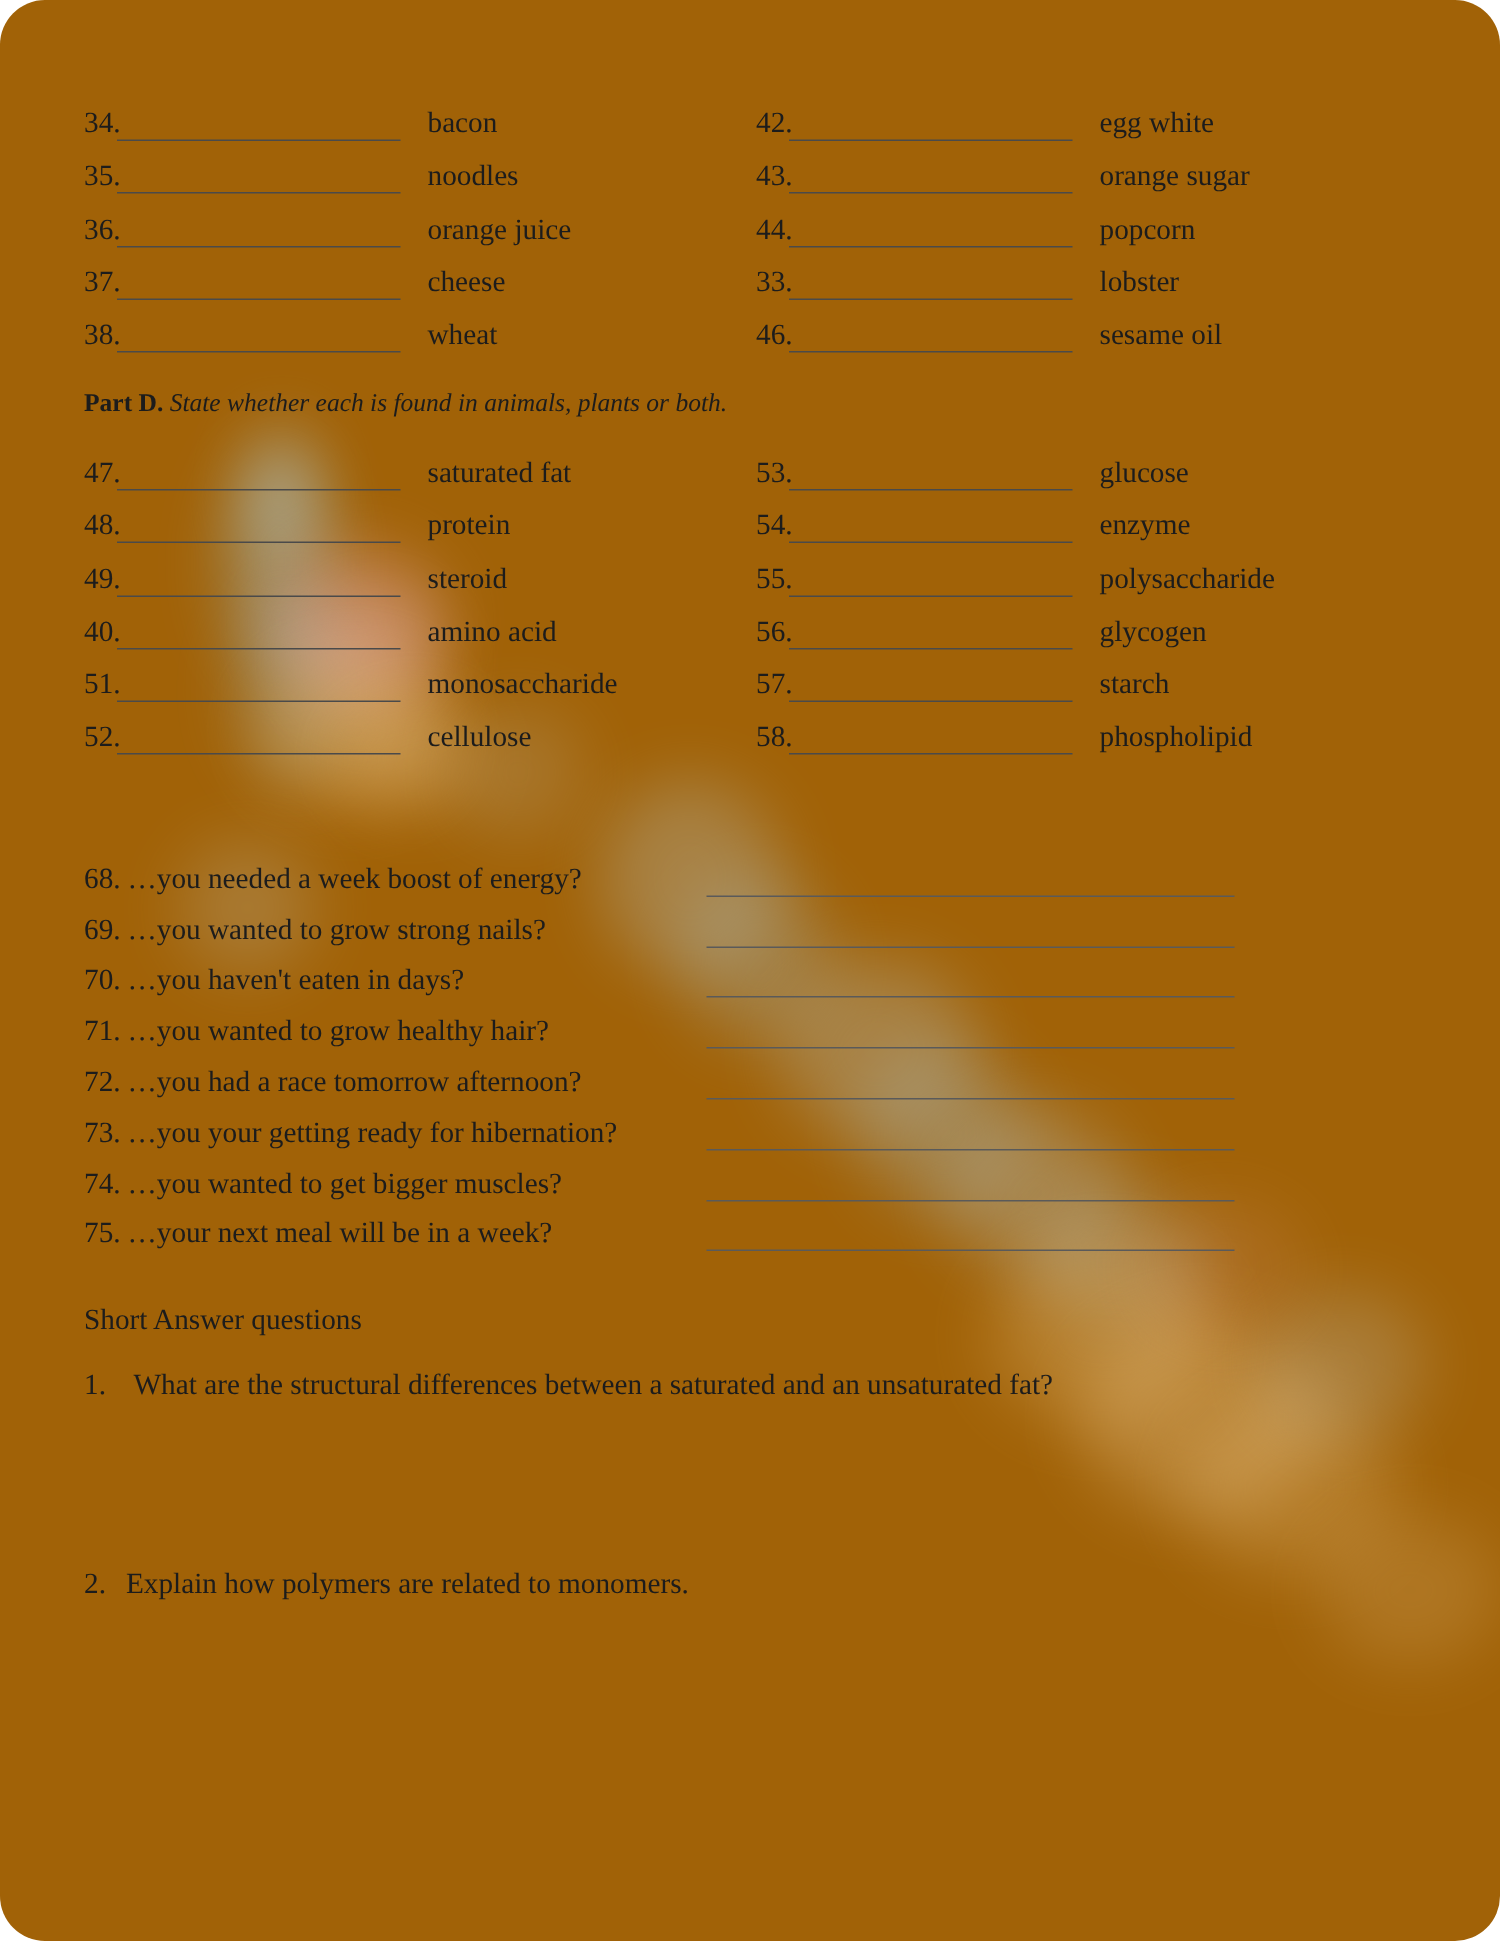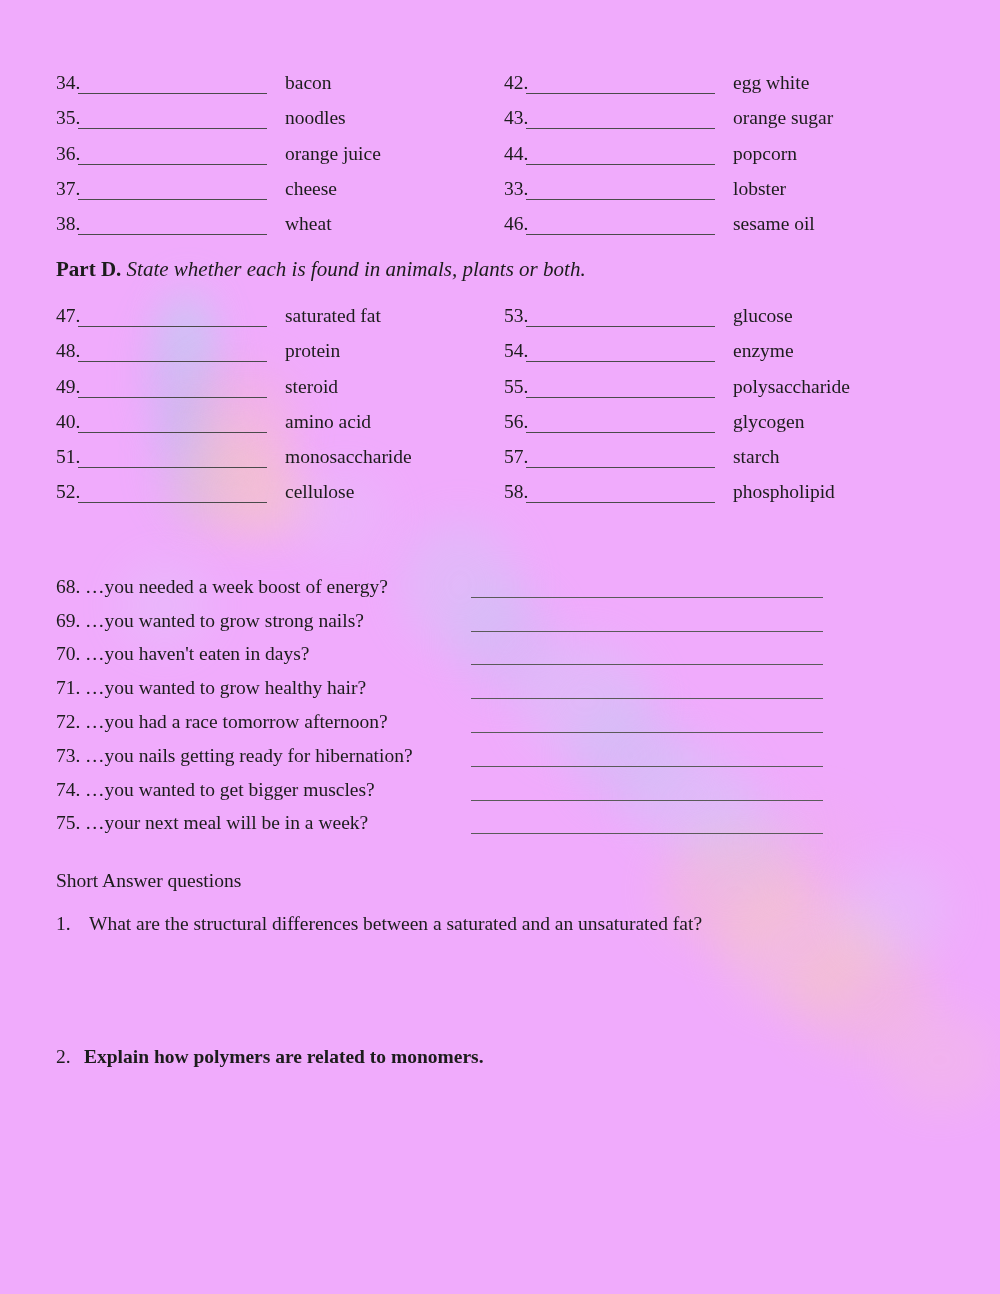--- a/index.html
+++ b/index.html
@@ -10,22 +10,23 @@
   }
   body {
     font-family: "Liberation Serif", "DejaVu Serif", serif;
     color: #1c1c1c;
   }
 
   #page {
     position: relative;
     width: 1000px;
     height: 1294px;
-    background: #f0abfc;
+    background: #a16207;
     overflow: hidden;
+    border-radius: 30px;
   }
 
   
   #watermark {
     position: absolute;
     inset: 0;
     pointer-events: none;
     z-index: 0;
   }
   .blob {
@@ -70,21 +71,21 @@
     left: 229px;
     top: 0;
   }
 
   .col-left  { left: 56px; }
   .col-right { left: 504px; }
 
   
   .part-head {
     position: absolute;
-    font-size: 21px;
+    font-size: 17px;
     line-height: 24px;
     white-space: nowrap;
   }
   .part-head .part-bold {
     font-weight: bold;
   }
   .part-head .part-ital {
     font-style: italic;
   }
 
@@ -316,21 +317,21 @@
     <div class="answer-line" style="top:698px;"></div>
 
     <div class="qrow" style="top:710px;">
       <span class="qnum">72.</span>
       <span class="qtext">…you had a race tomorrow afternoon?</span>
     </div>
     <div class="answer-line" style="top:732px;"></div>
 
     <div class="qrow" style="top:744px;">
       <span class="qnum">73.</span>
-      <span class="qtext">…you nails getting ready for hibernation?</span>
+      <span class="qtext">…you your getting ready for hibernation?</span>
     </div>
     <div class="answer-line" style="top:766px;"></div>
 
     <div class="qrow" style="top:778px;">
       <span class="qnum">74.</span>
       <span class="qtext">…you wanted to get bigger muscles?</span>
     </div>
     <div class="answer-line" style="top:800px;"></div>
 
     <div class="qrow" style="top:811px;">
@@ -341,17 +342,17 @@
 
     <div class="plain-line" style="left:56px; top:869px;">Short Answer questions</div>
 
     <div class="sa-item" style="left:56px; top:912px;">
       <span class="sa-num">1.</span>
       <span class="sa-text" style="left:33px;">What are the structural differences between a saturated and an unsaturated fat?</span>
     </div>
 
     <div class="sa-item" style="left:56px; top:1045px;">
       <span class="sa-num">2.</span>
-      <span class="sa-text" style="left:28px;font-weight:bold;">Explain how polymers are related to monomers.</span>
+      <span class="sa-text" style="left:28px;">Explain how polymers are related to monomers.</span>
     </div>
 
   </div>
 </div>
 
 </body></html>

